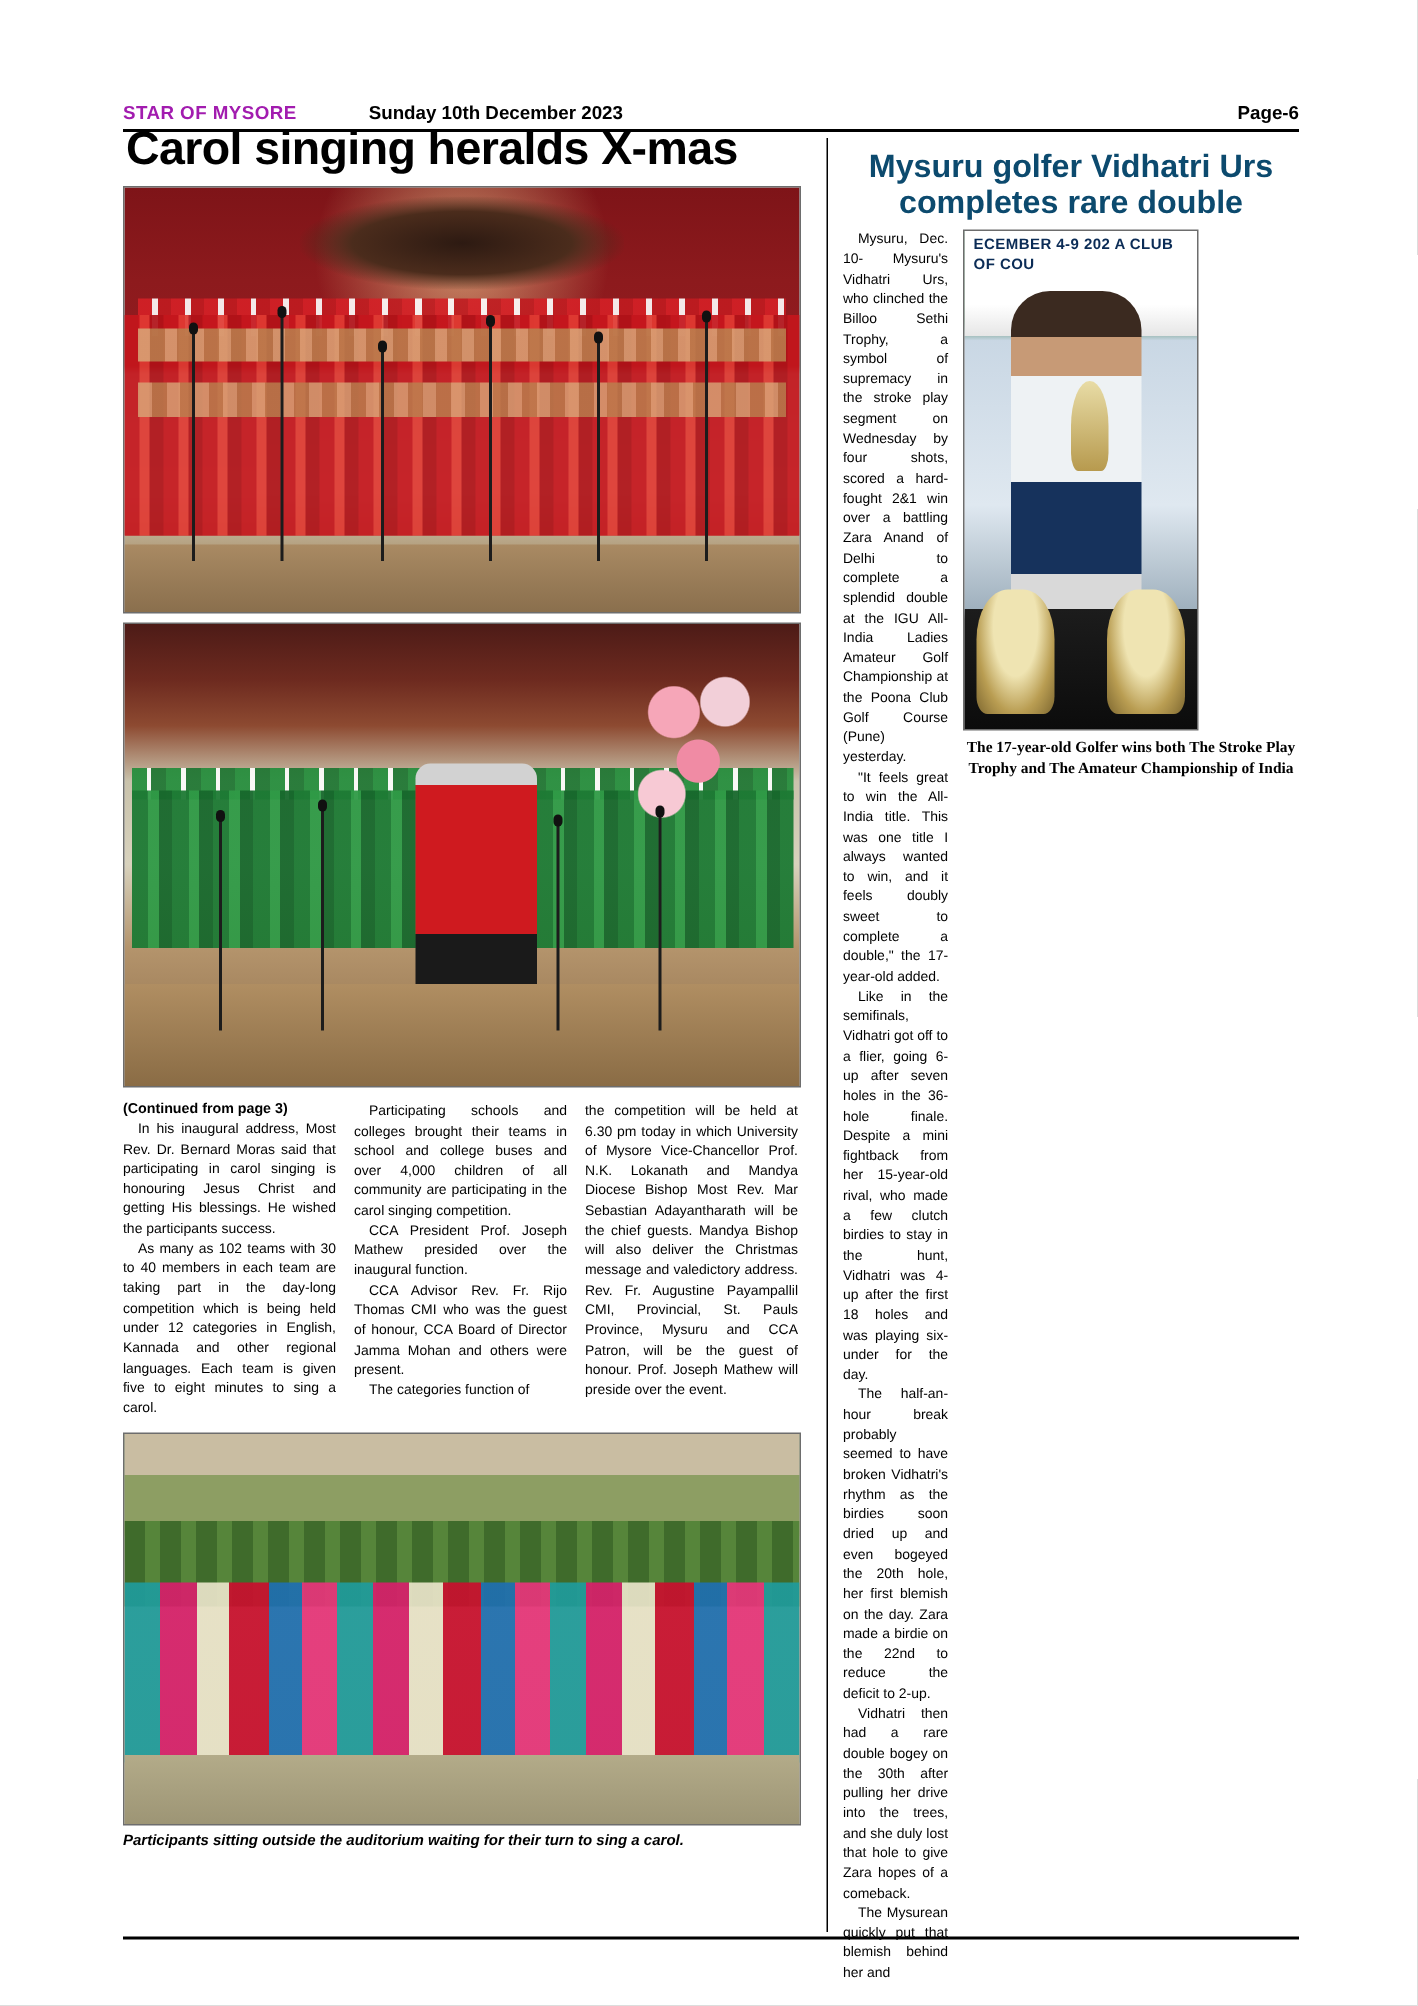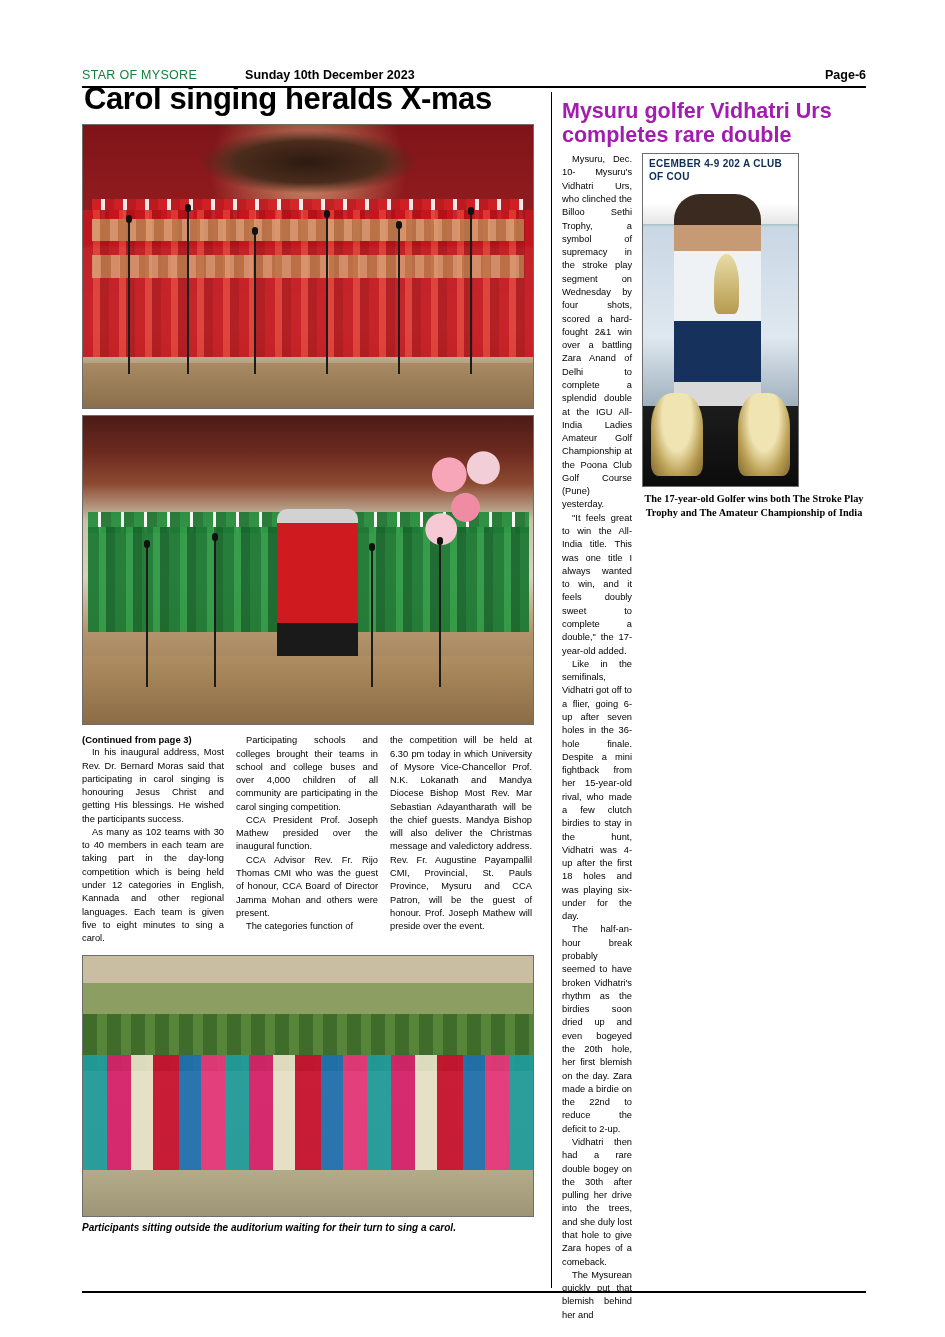--- a/index.html
+++ b/index.html
@@ -27,23 +27,23 @@
   
   .masthead {
     position: absolute;
     left: 82px; top: 68px;
     width: 784px;
     display: flex;
     align-items: baseline;
   }
   .masthead .paper-name {
     font-size: 12.5px;
-    font-weight: normal;
+    font-weight: bold;
     letter-spacing: 0.3px;
-    color: #15803d;
+    color: #a21caf;
   }
   .masthead .date {
     font-size: 12.5px;
     font-weight: bold;
     margin-left: 48px;
     color: #000;
   }
   .masthead .pageno {
     font-size: 12.5px;
     font-weight: bold;
@@ -310,23 +310,24 @@
   .kicker .txt {
     position: absolute;
     left: 26px; top: 3px;
     color: #fff;
     font-size: 12.5px;
     font-weight: bold;
     letter-spacing: 0.1px;
   }
 
   .head-red {
-    color: #a21caf;
+    color: #0c4a6e;
     font-size: 21.5px;
     font-weight: bold;
+    text-align: center;
     line-height: 1.12;
     margin: 3px 0 6px;
   }
 
   .golf-wrap { display: flex; gap: 10px; }
   .golf-col { width: 137px; }
   .golf-photo {
     width: 157px;
     height: 334px;
     border: 1px solid #6d6d6d;

